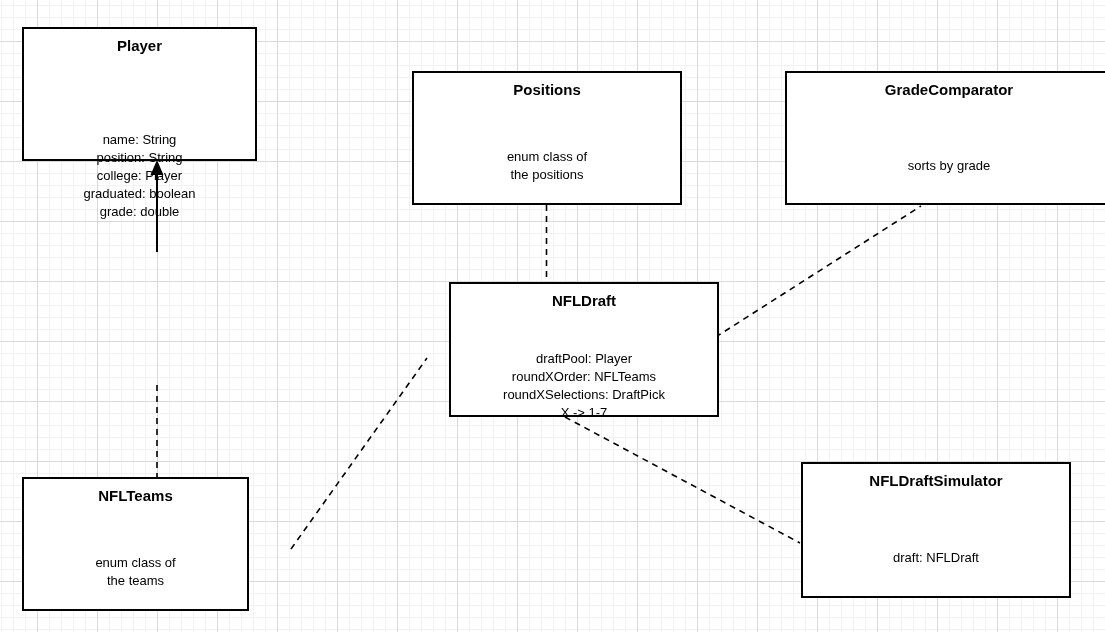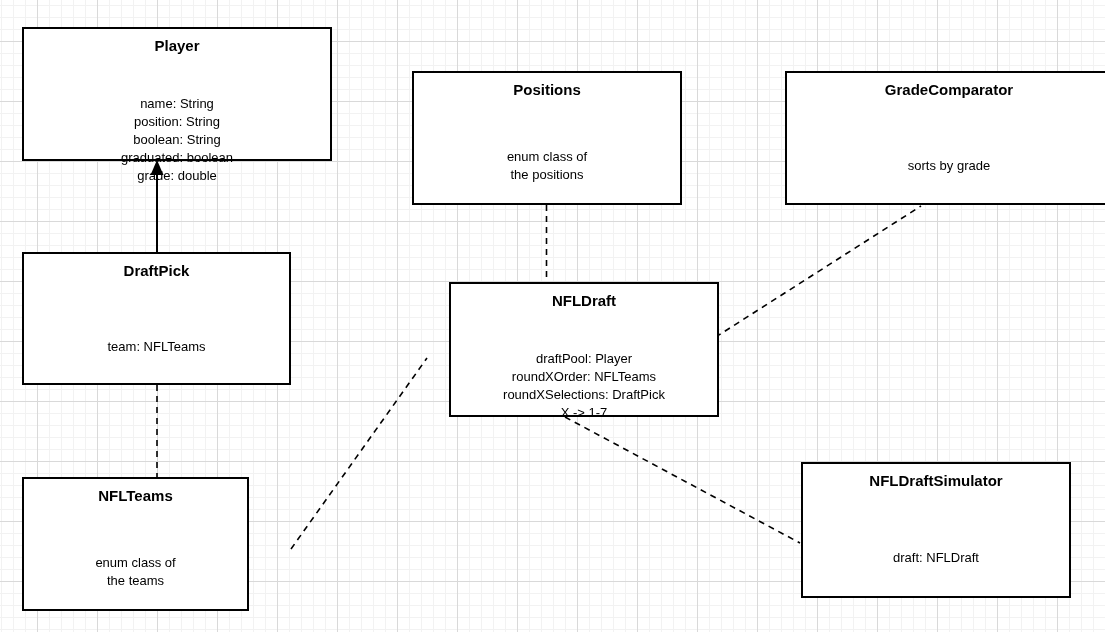--- a/index.html
+++ b/index.html
@@ -90,52 +90,46 @@
 
     <g>
       <line class="edge-line" x1="291" y1="549" x2="427" y2="358" stroke-width="1.6" stroke-dasharray="6 5"></line>
     </g>
 
     <g>
       <line class="edge-line" x1="565" y1="417" x2="800" y2="543" stroke-width="1.6" stroke-dasharray="6 5"></line>
     </g>
   </svg>
 
-  <div class="node" style="left:22px; top:27px; width:310px; height:134px;">
+  <div class="node" style="left:22px; top:27px; width:235px; height:134px;gap:36px;">
     <div class="node-title">Player</div>
     <div class="node-body">
       <div class="node-line">name: String</div>
       <div class="node-line">position: String</div>
-      <div class="node-line">boolean: String</div>
+      <div class="node-line">college: Player</div>
       <div class="node-line">graduated: boolean</div>
       <div class="node-line">grade: double</div>
     </div>
   </div>
 
   <div class="node" style="left:412px; top:71px; width:270px; height:134px;">
     <div class="node-title">Positions</div>
     <div class="node-body">
       <div class="node-line">enum class of</div>
       <div class="node-line">the positions</div>
     </div>
   </div>
 
   <div class="node" style="left:785px; top:71px; width:328px; height:134px;">
     <div class="node-title">GradeComparator</div>
     <div class="node-body">
       <div class="node-line">sorts by grade</div>
     </div>
   </div>
 
-  <div class="node" style="left:22px; top:252px; width:269px; height:133px;">
-    <div class="node-title">DraftPick</div>
-    <div class="node-body">
-      <div class="node-line">team: NFLTeams</div>
-    </div>
-  </div>
 
   <div class="node" style="left:449px; top:282px; width:270px; height:135px;">
     <div class="node-title">NFLDraft</div>
     <div class="node-body">
       <div class="node-line">draftPool: Player</div>
       <div class="node-line">roundXOrder: NFLTeams</div>
       <div class="node-line">roundXSelections: DraftPick</div>
       <div class="node-line">X -&gt; 1-7</div>
     </div>
   </div>

